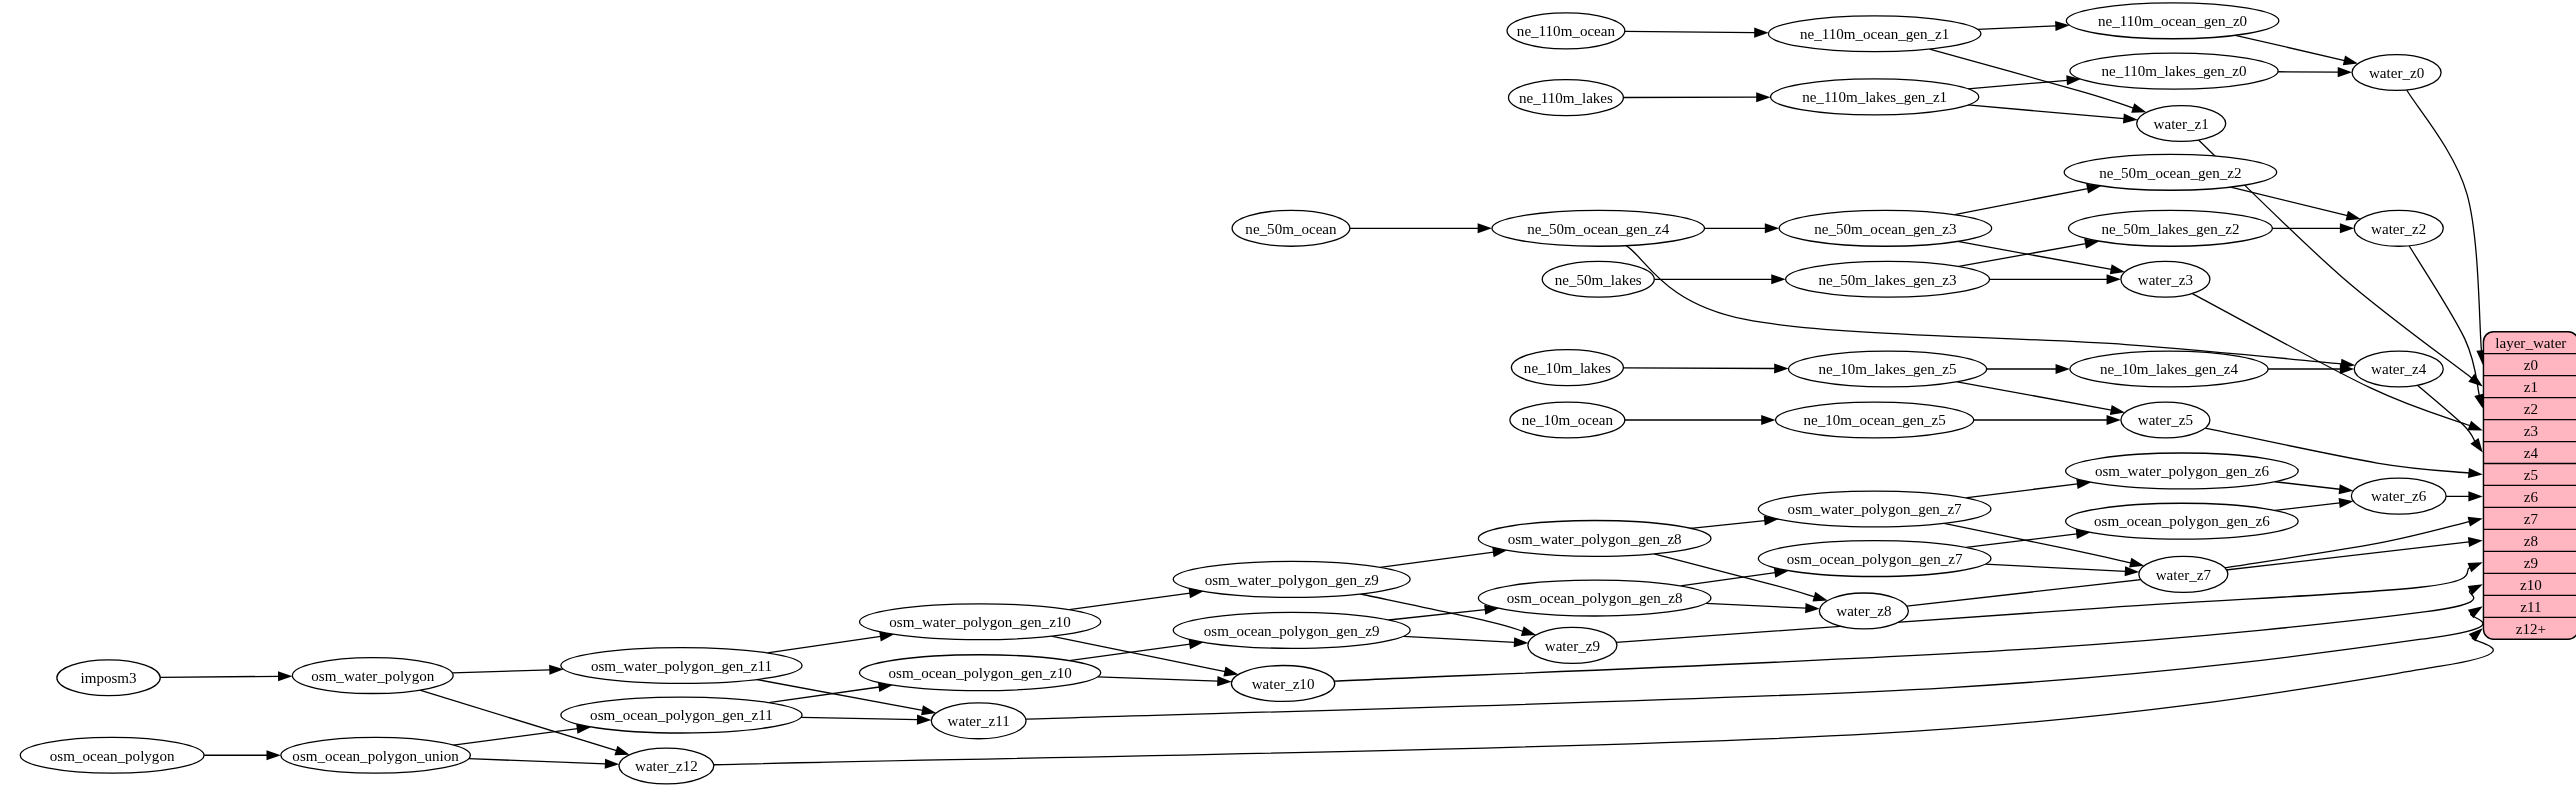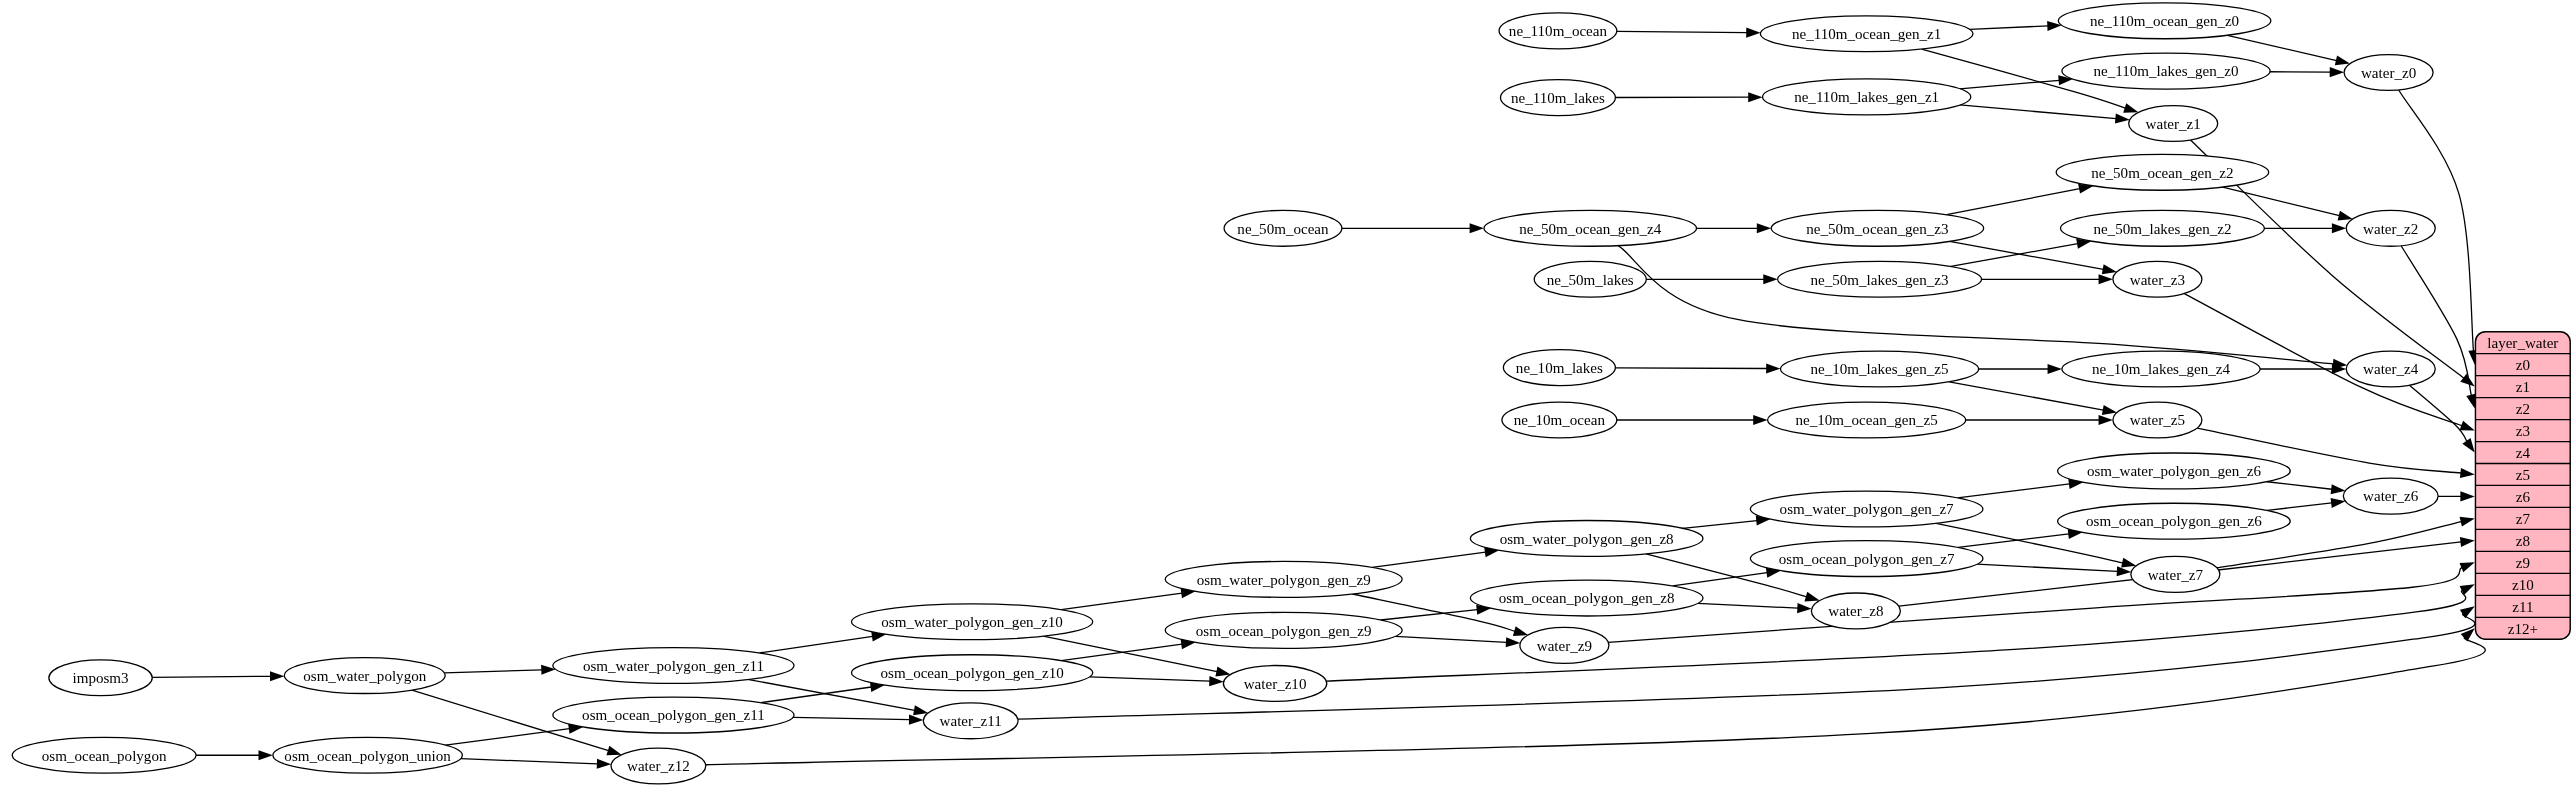--- a/index.html
+++ b/index.html
@@ -1,17 +1,17 @@
 <!DOCTYPE html>
 <html style="font-size:11.5px"><head>
 <meta charset="utf-8">
 <style>
   html,body{margin:0;padding:0;background:#ffffff;}
   body{width:2576px;height:789px;position:relative;font-family:"Liberation Serif","DejaVu Serif",serif;}
-  #graph-wrap{position:absolute;inset:0;}
+  #graph-wrap{position:absolute;inset:0;margin-left:8px;}
   svg{display:block;}
   text{fill:#000;}
 </style>
 </head>
 <body>
 
 <div id="graph-wrap">
   <svg id="graph-svg" width="2576" height="789" viewBox="0 0 3588 1099" xmlns="http://www.w3.org/2000/svg">
       <g>
         <g>

